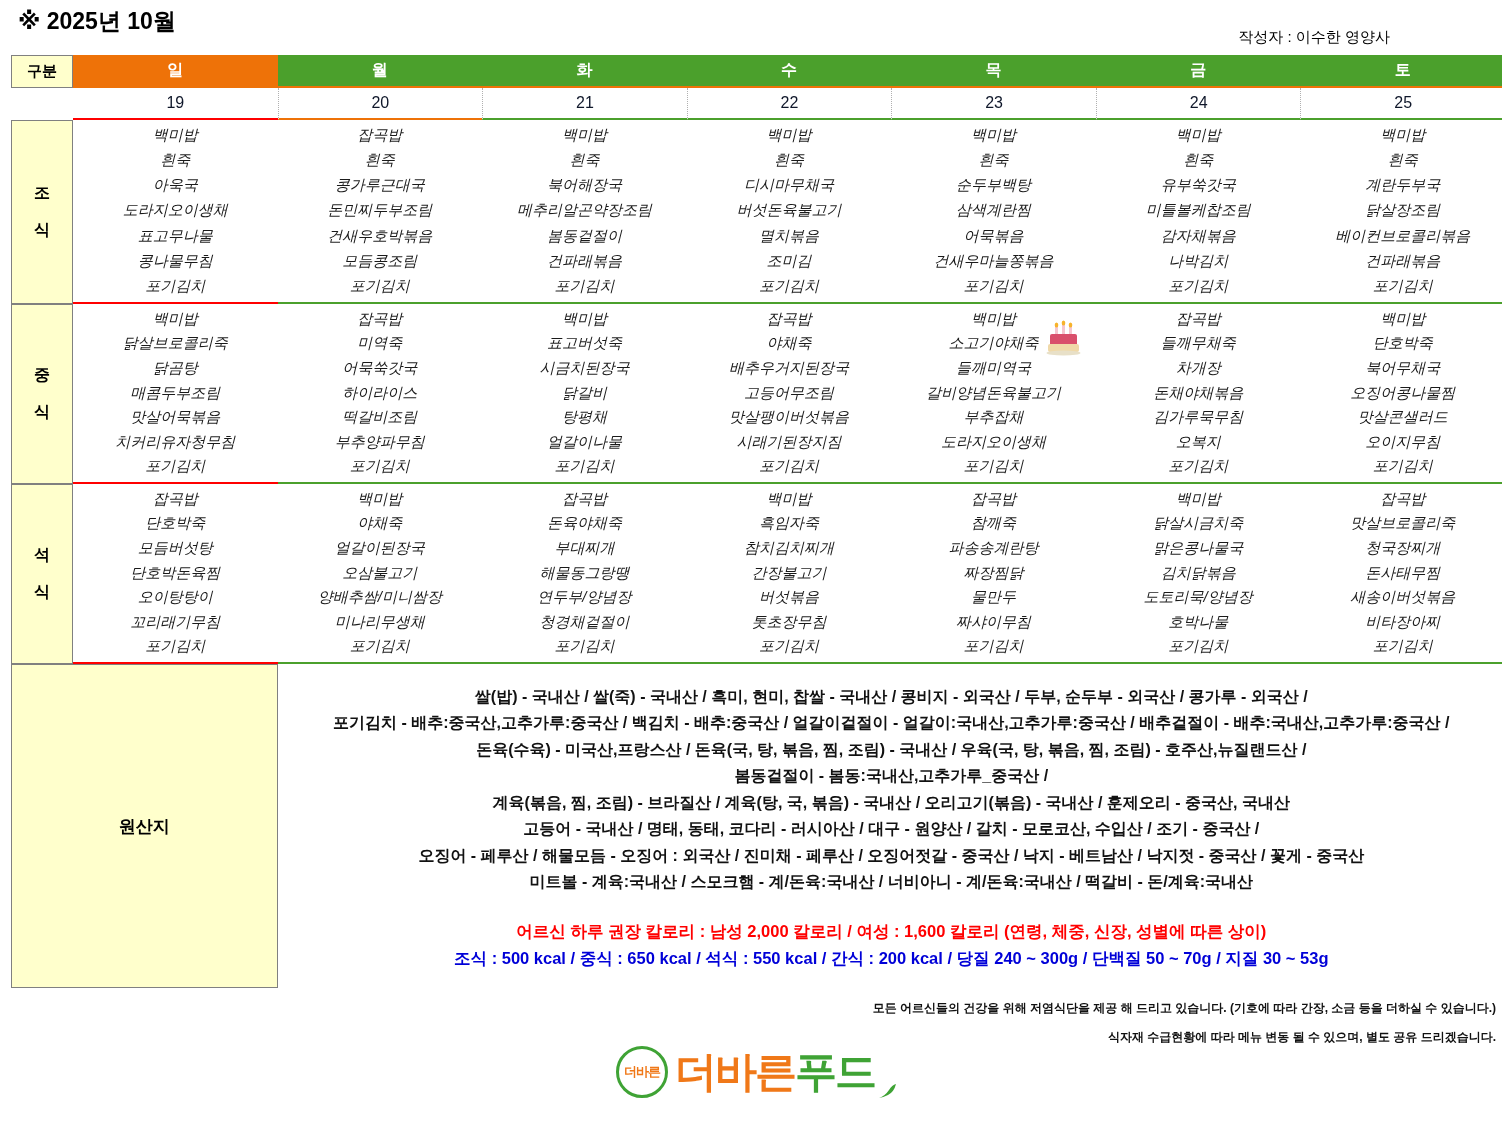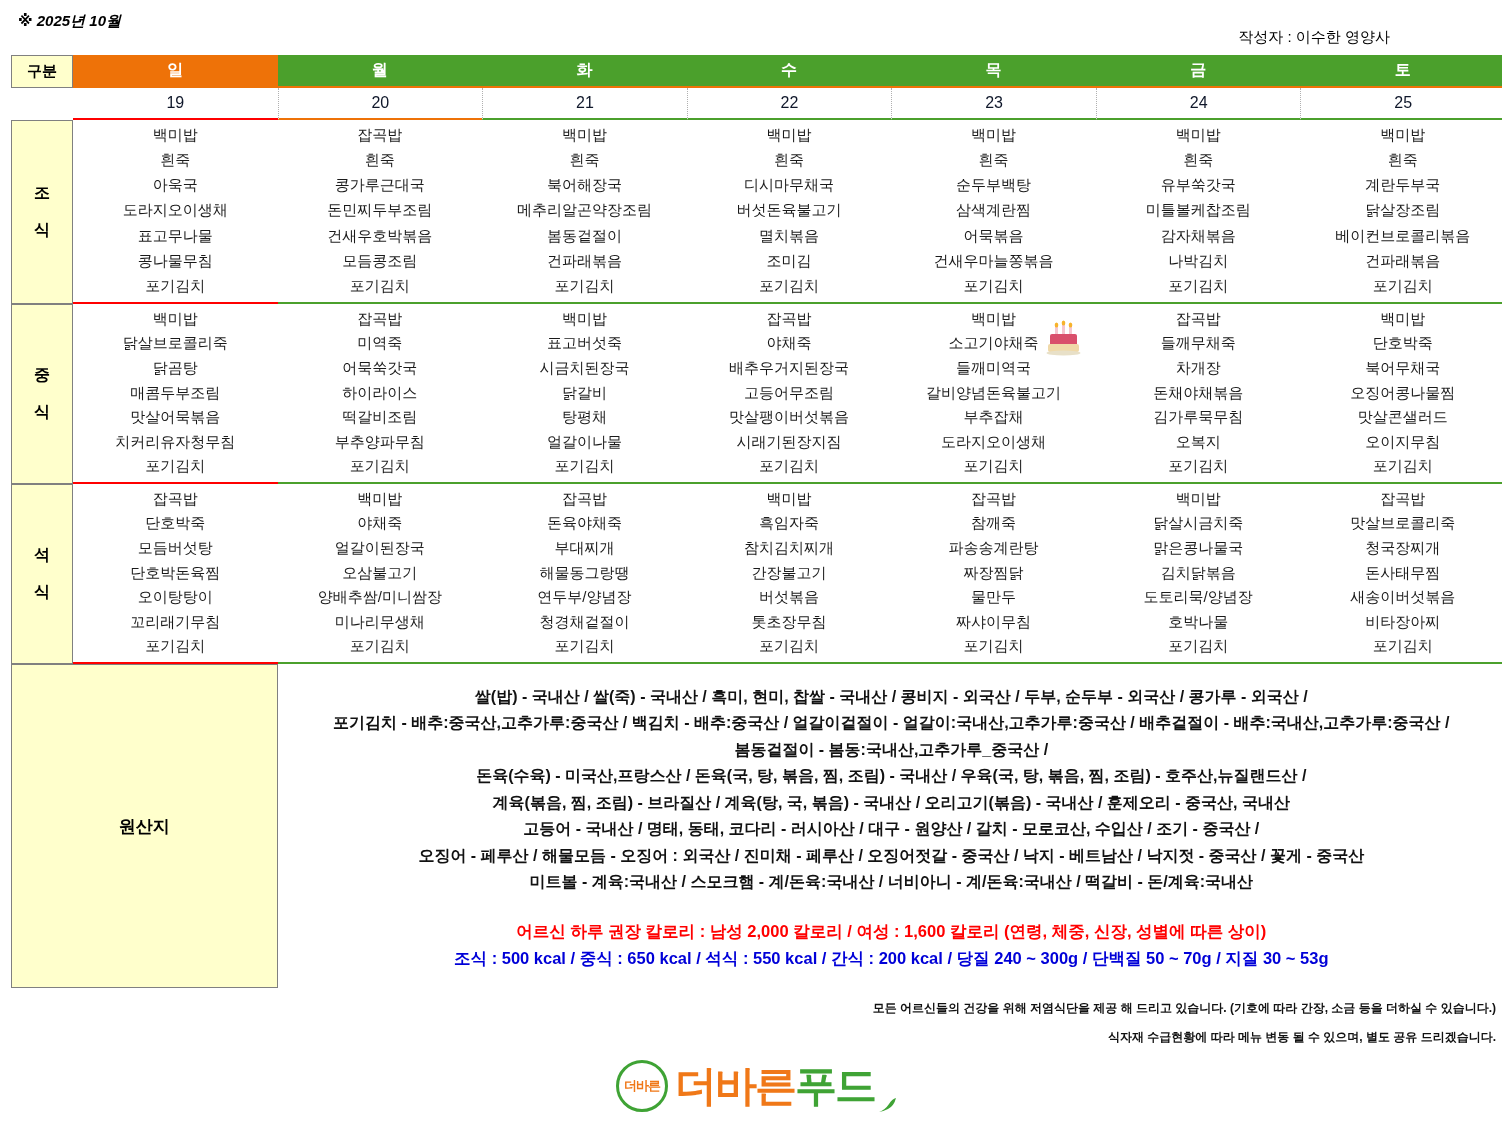--- a/index.html
+++ b/index.html
@@ -5,21 +5,21 @@
   :root{
     --orange:#EE7208; --green:#4BA02C; --yellow:#FFFFCC; --red:#FF0000;
     --blue:#0000D8; --logo-orange:#F07818; --logo-green:#3FA335;
   }
   *{box-sizing:border-box;}
   html,body{margin:0;padding:0;}
   body{
     width:1502px;height:1128px;position:relative;background:#ffffff;
     font-family:"Liberation Sans","DejaVu Sans",sans-serif;color:#1a1a1a;overflow:hidden;
   }
-  .title{position:absolute;left:18px;top:12px;font-size:15px;font-weight:bold;color:#000;font-style:italic;}
+  .title{position:absolute;left:18px;top:6px;font-size:23px;font-weight:bold;color:#000;}
   .author{position:absolute;right:112px;top:28px;font-size:15px;color:#000;}
 
   #menu-grid{
     position:absolute;left:11px;top:55px;width:1494px;
     display:grid;grid-template-columns:62px repeat(7,1fr);
     grid-template-rows:33px 32px 184px 180px 180px 324px;
   }
   .corner-cell{
     background:var(--yellow);border:1px solid #808080;
     display:flex;align-items:center;justify-content:center;
@@ -38,21 +38,21 @@
   }
   .date-cell.first{border-left:none;}
   .b-red{border-bottom:2px solid var(--red);}
   .b-orange{border-bottom:2px solid var(--orange);}
   .b-green{border-bottom:2px solid var(--green);}
   .meal-label{
     background:var(--yellow);border:1px solid #808080;
     display:flex;flex-direction:column;align-items:center;justify-content:center;
     gap:16px;font-weight:bold;font-size:16px;color:#000;
   }
-  .menu-cell{display:flex;flex-direction:column;justify-content:space-around;padding:3px 0;}
+  .menu-cell{display:flex;flex-direction:column;justify-content:space-around;padding:3px 0;font-style:italic;}
   .menu-line{
     flex:1;display:flex;align-items:center;justify-content:center;
     font-size:15px;color:#1a1a1a;white-space:nowrap;
   }
   .menu-line .txt{position:relative;display:inline-block;}
   .cake{position:absolute;left:calc(100% + 5px);top:-14px;}
   .origin-label{
     grid-column:1/3;background:var(--yellow);border:1px solid #808080;
     display:flex;align-items:center;justify-content:center;
     font-weight:bold;font-size:17px;color:#000;
@@ -71,21 +71,21 @@
     color:var(--red);font-weight:bold;font-size:16.5px;
   }
   .calorie-blue{
     height:27px;display:flex;align-items:center;white-space:nowrap;
     color:var(--blue);font-weight:bold;font-size:16.5px;
   }
   .notes{
     position:absolute;right:6px;top:994px;text-align:right;
     font-size:12px;font-weight:bold;color:#111;line-height:29px;
   }
-  .logo{position:absolute;left:616px;top:1044px;display:flex;align-items:center;gap:7px;margin-top:14px;}
+  .logo{position:absolute;left:616px;top:1044px;display:flex;align-items:center;gap:7px;}
   .logo-badge{
     width:52px;height:52px;border:3px solid var(--logo-green);border-radius:50%;
     display:flex;align-items:center;justify-content:center;
     font-size:13px;font-weight:bold;color:var(--logo-orange);letter-spacing:-1px;
   }
   .logo-word{font-size:42px;font-weight:bold;letter-spacing:-2px;display:flex;align-items:baseline;}
   .logo-word .p1{color:var(--logo-orange);}
   .logo-word .p2{color:var(--logo-green);}
   .leaf{margin-left:2px;align-self:flex-end;}
 </style>
@@ -615,22 +615,22 @@
         <span class="txt">비타장아찌</span>
       </div>
       <div class="menu-line">
         <span class="txt">포기김치</span>
       </div>
     </div>
     <div class="origin-label">원산지</div>
     <div class="origin-content">
       <div class="origin-line">쌀(밥) - 국내산 / 쌀(죽) - 국내산 / 흑미, 현미, 찹쌀 - 국내산 / 콩비지 - 외국산 / 두부, 순두부 - 외국산 / 콩가루 - 외국산 /</div>
       <div class="origin-line">포기김치 - 배추:중국산,고추가루:중국산 / 백김치 - 배추:중국산 / 얼갈이겉절이 - 얼갈이:국내산,고추가루:중국산 / 배추겉절이 - 배추:국내산,고추가루:중국산 /</div>
+      <div class="origin-line">돈육(수육) - 미국산,프랑스산 / 돈육(국, 탕, 볶음, 찜, 조림) - 국내산 / 우육(국, 탕, 볶음, 찜, 조림) - 호주산,뉴질랜드산 /</div>
       <div class="origin-line">봄동겉절이 - 봄동:국내산,고추가루_중국산 /</div>
-      <div class="origin-line">돈육(수육) - 미국산,프랑스산 / 돈육(국, 탕, 볶음, 찜, 조림) - 국내산 / 우육(국, 탕, 볶음, 찜, 조림) - 호주산,뉴질랜드산 /</div>
       <div class="origin-line">계육(볶음, 찜, 조림) - 브라질산 / 계육(탕, 국, 볶음) - 국내산 / 오리고기(볶음) - 국내산 / 훈제오리 - 중국산, 국내산</div>
       <div class="origin-line">고등어 - 국내산 / 명태, 동태, 코다리 - 러시아산 / 대구 - 원양산 / 갈치 - 모로코산, 수입산 / 조기 - 중국산 /</div>
       <div class="origin-line">오징어 - 페루산 / 해물모듬 - 오징어 : 외국산 / 진미채 - 페루산 / 오징어젓갈 - 중국산 / 낙지 - 베트남산 / 낙지젓 - 중국산 / 꽃게 - 중국산</div>
       <div class="origin-line">미트볼 - 계육:국내산 / 스모크햄 - 계/돈육:국내산 / 너비아니 - 계/돈육:국내산 / 떡갈비 - 돈/계육:국내산</div>
       <div class="origin-spacer"></div>
       <div class="calorie-red">어르신 하루 권장 칼로리 : 남성 2,000 칼로리 / 여성 : 1,600 칼로리 (연령, 체중, 신장, 성별에 따른 상이)</div>
       <div class="calorie-blue">조식 : 500 kcal / 중식 : 650 kcal / 석식 : 550 kcal / 간식 : 200 kcal / 당질 240 ~ 300g / 단백질 50 ~ 70g / 지질 30 ~ 53g</div>
     </div>
   </div>
 

